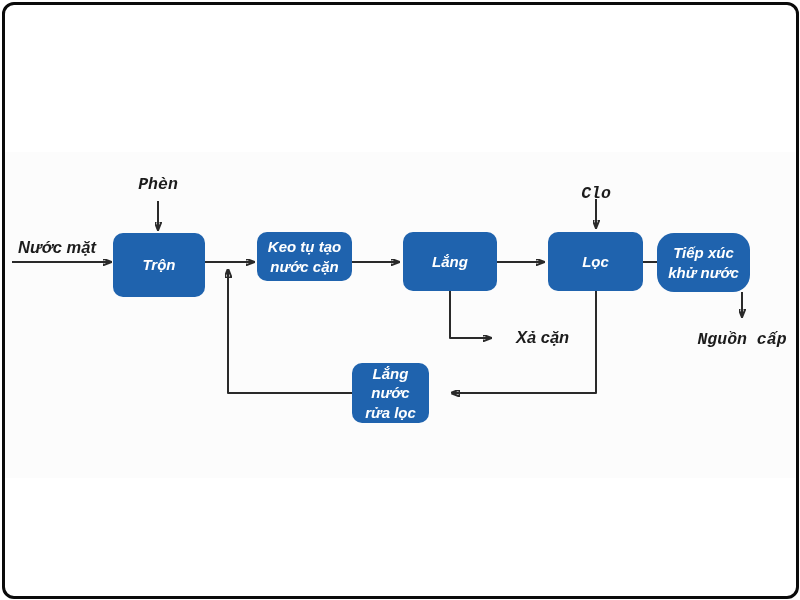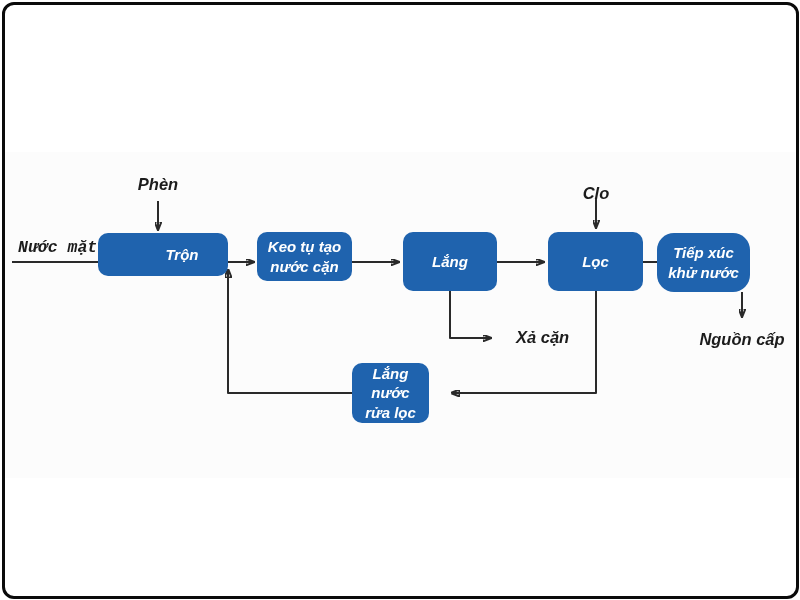--- a/index.html
+++ b/index.html
@@ -19,21 +19,21 @@
     position:absolute;display:flex;flex-direction:column;align-items:center;
     justify-content:center;background:var(--box-color,#1f63ae);
     border-radius:10px;color:var(--box-text,#ffffff);
     font-style:italic;font-weight:700;font-size:15px;line-height:1.3;
     text-align:center;
   }
   .flabel{
     position:absolute;color:var(--label-text,#1c1c1c);
     font-style:italic;font-weight:700;font-size:16.5px;white-space:nowrap;
   }
-  .centered{transform:translateX(-50%);}
+  .centered{transform:translateX(-50%);font-family:Liberation Mono, monospace;}
   svg#connectors{position:absolute;left:0;top:0;}
   svg#connectors path{
     fill:none;stroke:var(--line-color,#2a2a2a);stroke-width:2;
     stroke-linejoin:round;
   }
 </style>
 </head>
 <body>
 
 <div id="canvas">
@@ -52,21 +52,21 @@
     <path d="M 352 262 L 398 262" marker-end="url(#arrow)"></path>
     <path d="M 497 262 L 543 262" marker-end="url(#arrow)"></path>
     <path d="M 643 262 L 690 262" marker-end="url(#arrow)"></path>
     <path d="M 596 199 L 596 227" marker-end="url(#arrow)"></path>
     <path d="M 450 291 L 450 338 L 490 338" marker-end="url(#arrow)"></path>
     <path d="M 596 291 L 596 393 L 452 393" marker-end="url(#arrow)"></path>
     <path d="M 352 393 L 228 393 L 228 270" marker-end="url(#arrow)"></path>
     <path d="M 742 292 L 742 316" marker-end="url(#arrow)"></path>
   </svg>
 
-  <div class="node" style="left:98px;top:233px;width:92px;height:43px;padding-left:38px;">
+  <div class="node" style="left:113px;top:233px;width:92px;height:64px;">
     <span>Trộn</span>
   </div>
 
   <div class="node" style="left:257px;top:232px;width:95px;height:49px;">
     <span>Keo tụ tạo</span>
     <span>nước cặn</span>
   </div>
 
   <div class="node" style="left:403px;top:232px;width:94px;height:59px;">
     <span>Lắng</span>
@@ -80,17 +80,17 @@
     <span>Tiếp xúc</span>
     <span>khử nước</span>
   </div>
 
   <div class="node" style="left:352px;top:363px;width:77px;height:60px;">
     <span>Lắng nước</span>
     <span>rửa lọc</span>
   </div>
 
   <div class="flabel centered" style="left:158px;top:175px;">Phèn</div>
-  <div class="flabel" style="left:18px;top:238px;font-family:Liberation Mono, monospace;">Nước mặt</div>
+  <div class="flabel" style="left:18px;top:238px;">Nước mặt</div>
   <div class="flabel centered" style="left:596px;top:184px;">Clo</div>
   <div class="flabel" style="left:499px;top:328px;margin-left:17px;">Xả cặn</div>
   <div class="flabel centered" style="left:742px;top:330px;text-align:right;">Nguồn cấp</div>
 </div>
 
 </body></html>

